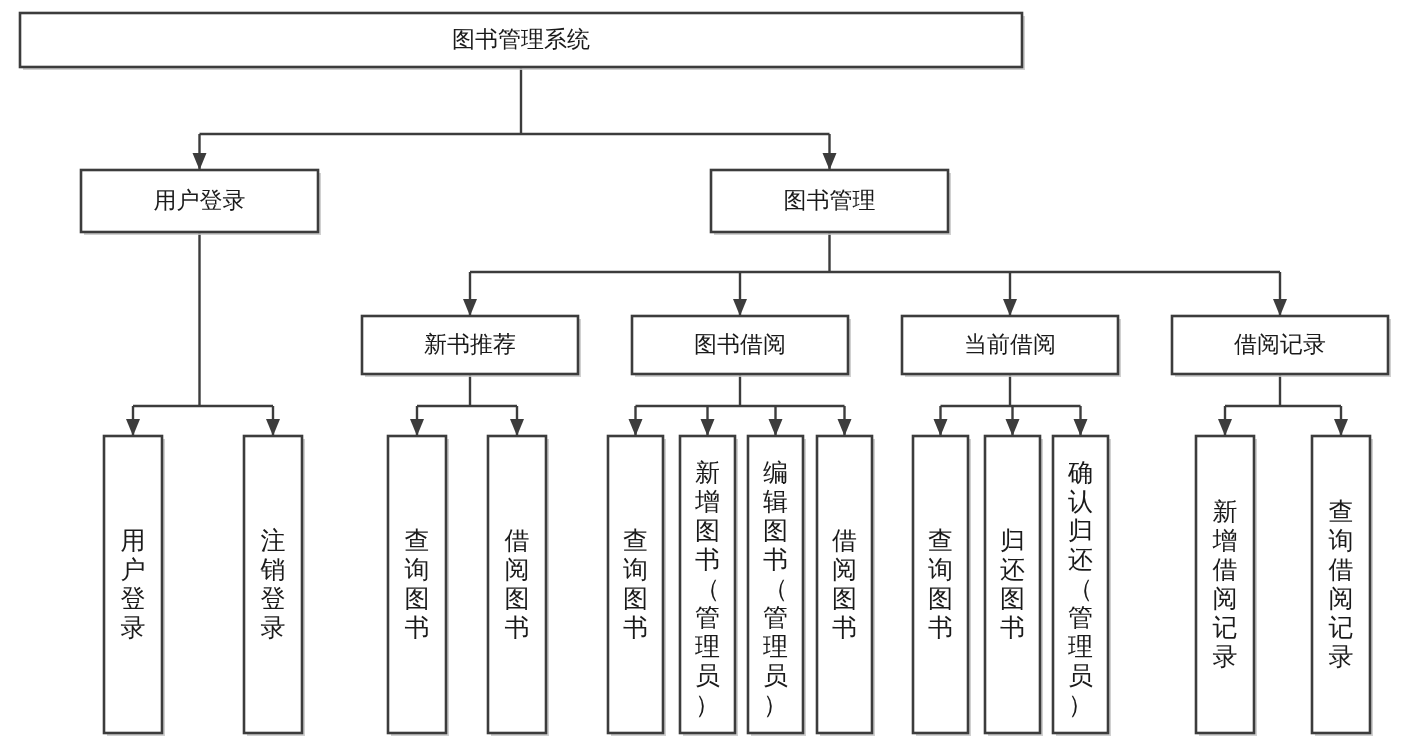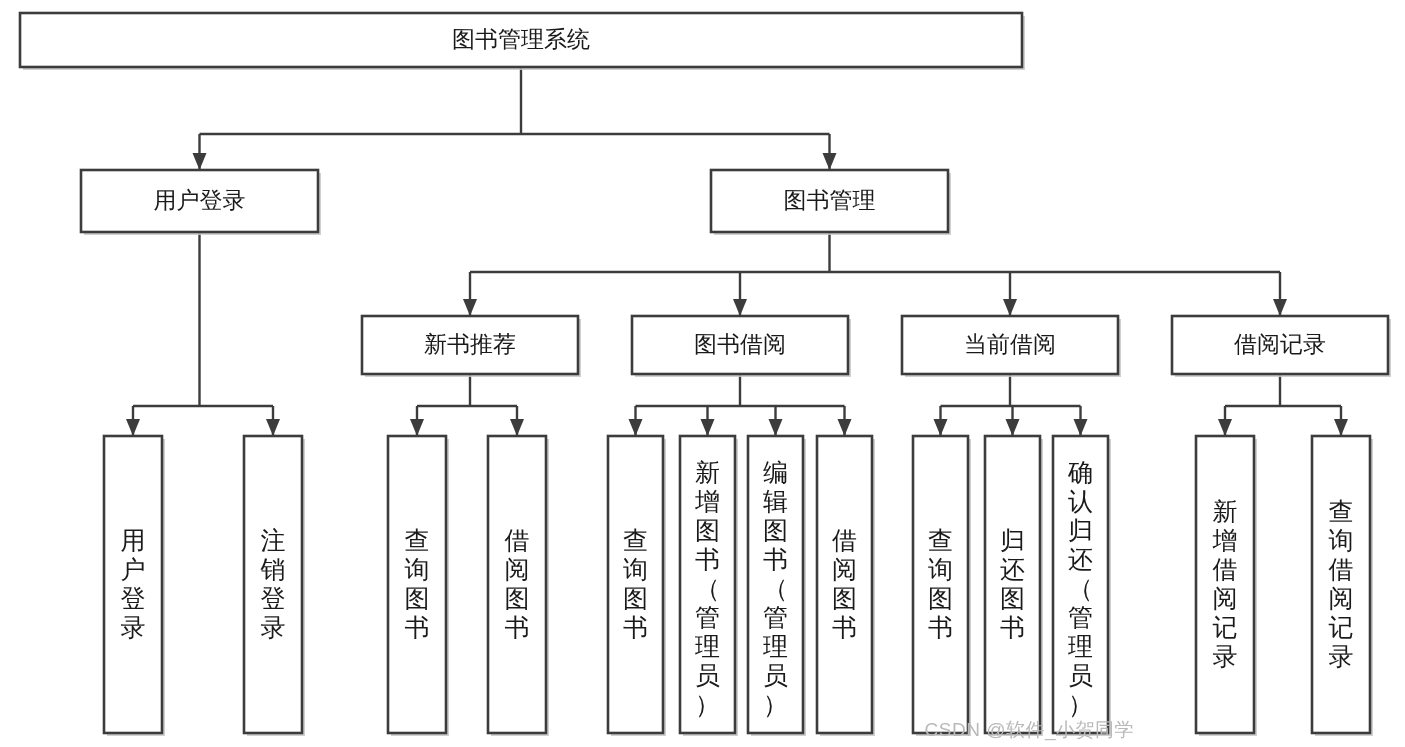--- a/index.html
+++ b/index.html
@@ -241,14 +241,13 @@
           <rect x="1196" y="436" width="58" height="297" class="node-box"></rect>
           <text x="1225" y="520.12" class="leaf-label"><tspan x="1225" dy="0">新</tspan><tspan x="1225" dy="29">增</tspan><tspan x="1225" dy="29">借</tspan><tspan x="1225" dy="29">阅</tspan><tspan x="1225" dy="29">记</tspan><tspan x="1225" dy="29">录</tspan></text>
         </g>
         <g>
           <rect x="1315" y="439" width="58" height="297" class="node-shadow"></rect>
           <rect x="1312" y="436" width="58" height="297" class="node-box"></rect>
           <text x="1341" y="520.12" class="leaf-label"><tspan x="1341" dy="0">查</tspan><tspan x="1341" dy="29">询</tspan><tspan x="1341" dy="29">借</tspan><tspan x="1341" dy="29">阅</tspan><tspan x="1341" dy="29">记</tspan><tspan x="1341" dy="29">录</tspan></text>
         </g>
       </g>
   </svg>
-  <div class="watermark">CSDN @软件_小贺同学</div>
 </div>
 
 </body></html>

